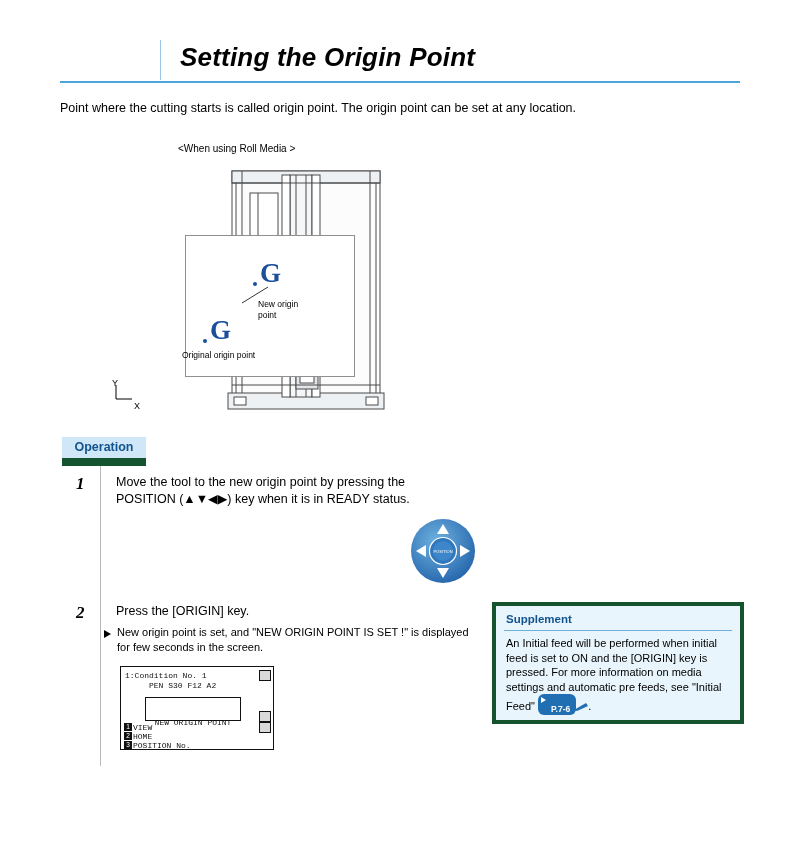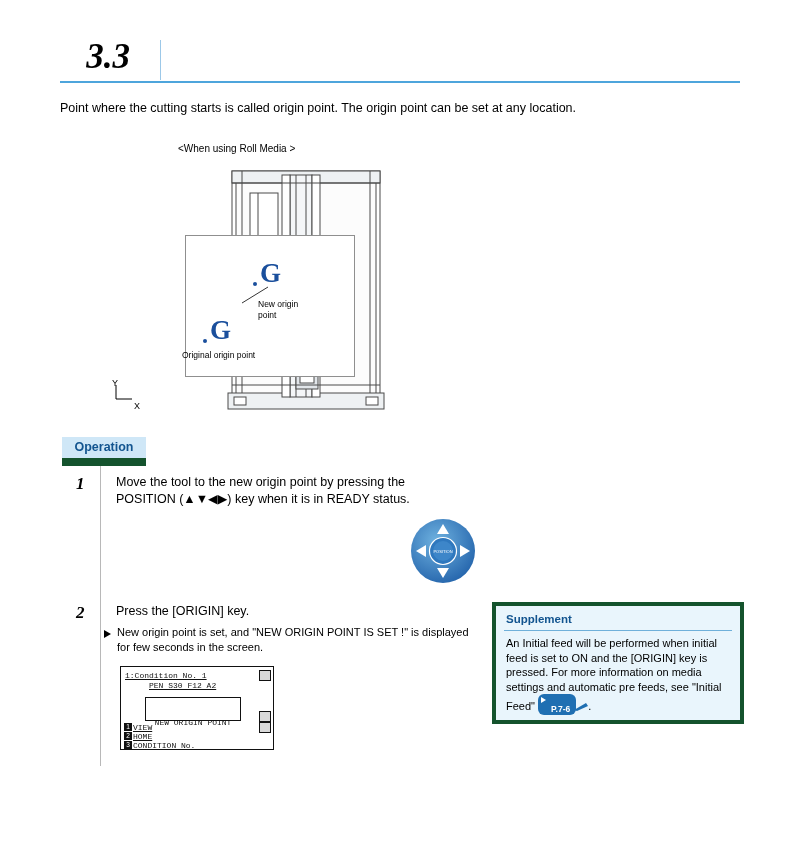--- a/index.html
+++ b/index.html
@@ -204,21 +204,21 @@
     top: 666px;
     width: 152px;
     height: 82px;
     border: 1px solid #111;
     background: #ffffff;
     font-family: "Liberation Mono", monospace;
     font-size: 8px;
     color: #111;
     overflow: hidden;
   }
-  .lcd-line { position: absolute; white-space: pre; text-decoration: underline; }
+  .lcd-line { position: absolute; white-space: pre; }
   .lcd-box {
     position: absolute;
     border: 1px solid #111;
     text-align: center;
     white-space: pre;
     font-family: "Liberation Mono", monospace;
     font-size: 8px;
     line-height: 10px;
   }
   .lcd-sq {
@@ -304,22 +304,22 @@
     width: 14px;
     height: 8px;
     vertical-align: -1px;
     margin-left: -2px;
   }
 </style>
 </head>
 <body>
 
 <div class="page-header">
-  <div class="section-number">3.3</div>
   <div class="header-divider"></div>
+  <div class="section-title">Setting the Origin Point</div>
   <div class="header-rule"></div>
 </div>
 
 <div class="intro-text">Point where the cutting starts is called origin point. The origin point can be set at any location.</div>
 
 <div class="figure-caption">&lt;When using Roll Media &gt;</div>
 
 <div class="figure-area">
   <svg width="360" height="260" viewBox="0 0 360 260">
     <g stroke="#4a4a4a" fill="none" stroke-width="1">
@@ -423,21 +423,21 @@
   <div class="lcd-box" style="left:24px; top:30px; width:94px; height:22px;">
     <div>NEW ORIGIN POINT</div>
     <div>IS SET !</div>
   </div>
 
   <div class="lcd-sq" style="left:3px; top:56px;">1</div>
   <div class="lcd-line" style="left:12px; top:56px;">VIEW</div>
   <div class="lcd-sq" style="left:3px; top:65px;">2</div>
   <div class="lcd-line" style="left:12px; top:65px;">HOME</div>
   <div class="lcd-sq" style="left:3px; top:74px;">3</div>
-  <div class="lcd-line" style="left:12px; top:74px;">CONDITION No.</div>
+  <div class="lcd-line" style="left:12px; top:74px;">POSITION No.</div>
 
   <div class="lcd-right" style="top:3px;"></div>
   <div class="lcd-right" style="top:44px;"></div>
   <div class="lcd-right" style="top:55px;"></div>
 </div>
 
 <div class="supplement">
   <div class="supplement-title">Supplement</div>
   <div class="supplement-rule"></div>
   <div class="supplement-body">

